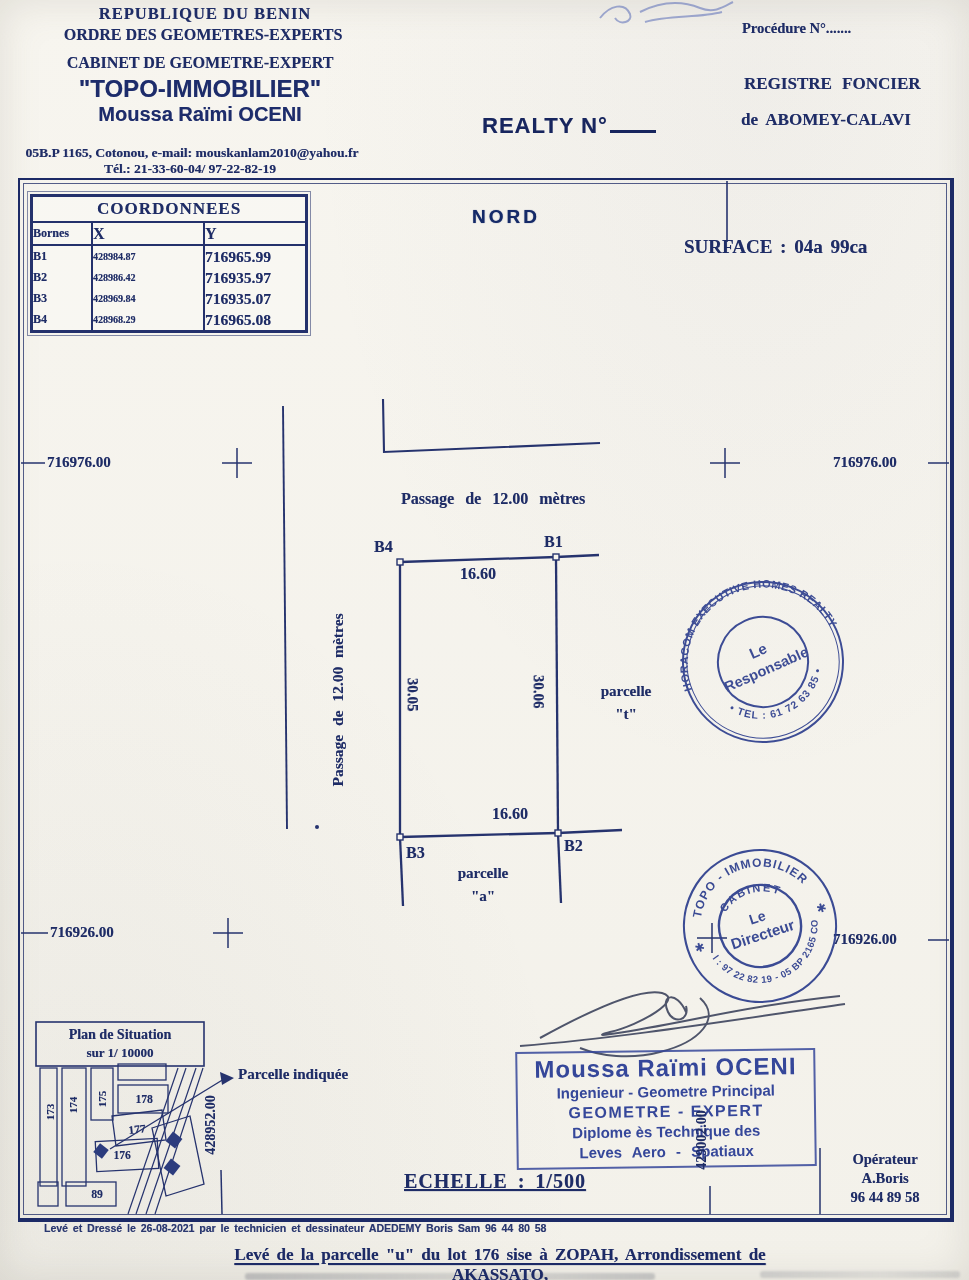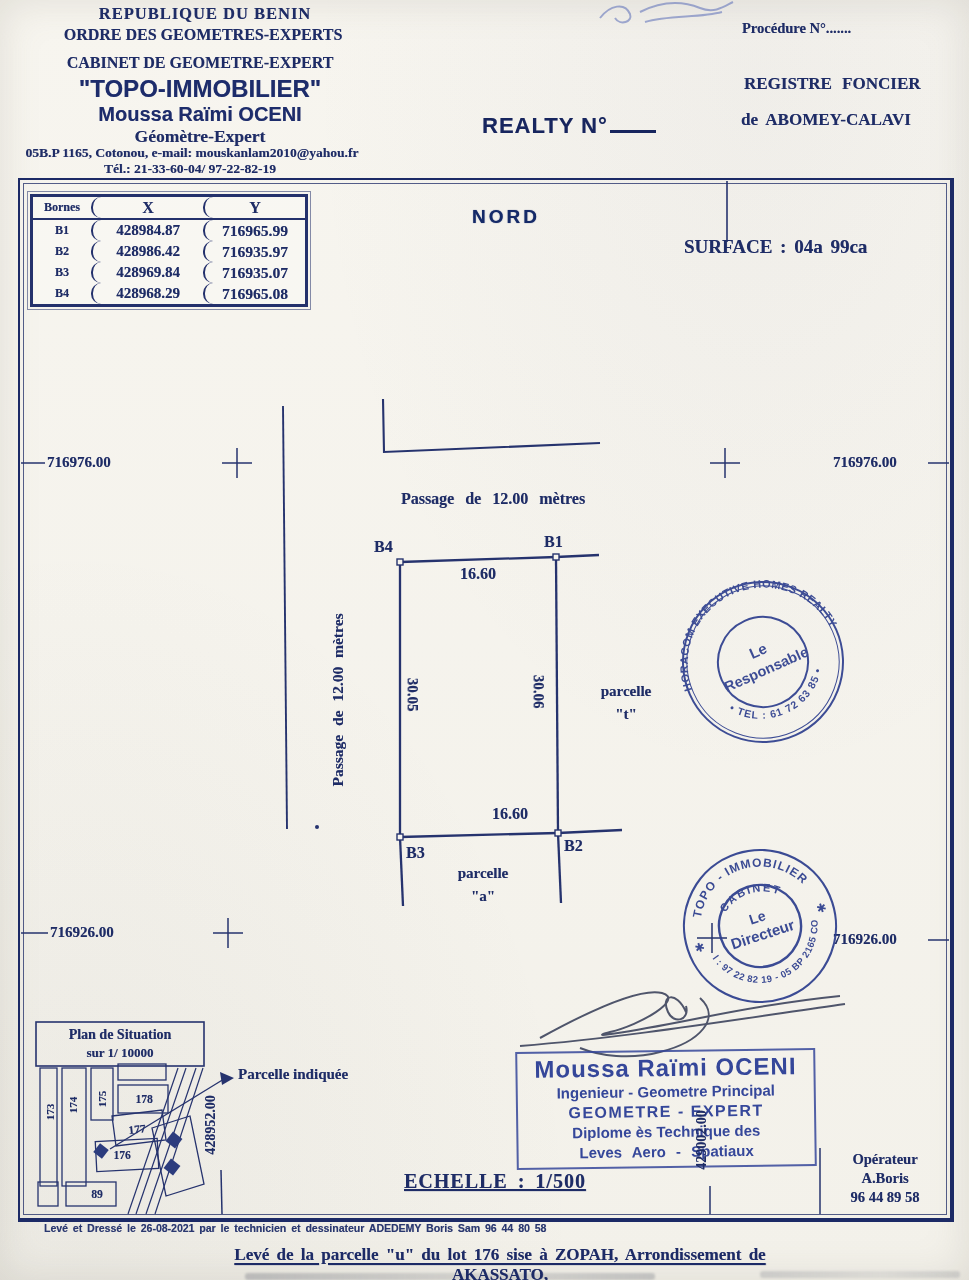--- a/index.html
+++ b/index.html
@@ -21,23 +21,23 @@
   .frame{position:absolute;left:18px;top:178px;width:930px;height:1038px;
     border:solid #1c2a66;border-width:2.5px 4px 4px 2.5px;}
   .frame-inner{position:absolute;inset:3px;border:1.3px solid rgba(28,42,102,.75);}
   
   .ctable{position:absolute;left:30px;top:194px;width:272px;border:3px solid #24316c;
     outline:1px solid rgba(36,49,108,.55);outline-offset:2px;background:rgba(255,255,255,.25);z-index:2;}
   .ct-title{text-align:center;font-weight:bold;font-size:17px;letter-spacing:1px;
     border-bottom:2px solid #24316c;padding:2px 0;}
   .ct-row{display:flex;}
   .ct-h{border-bottom:2px solid #24316c;}
-  .cell{text-align:center;font-weight:bold;line-height:21px;border-radius:10px;}
+  .cell{font-weight:bold;line-height:21px;}
   .c-b{width:58px;font-size:12px;}
-  .c-x{width:110px;border-left:2px solid #24316c;font-size:15px;}
+  .c-x{width:110px;border-left:2px solid #24316c;font-size:10px;}
   .c-y{flex:1;border-left:2px solid #24316c;font-size:15.5px;}
   .ct-h .c-x,.ct-h .c-y{font-size:16px;}
   
   .stamp-arc{font-family:"Liberation Sans","DejaVu Sans",sans-serif;font-weight:700;fill:#2e3f8e;}
   .stamp-ctr{font-family:"Liberation Sans","DejaVu Sans",sans-serif;font-weight:700;fill:#2e3f8e;text-anchor:middle;}
   .expert-box{position:absolute;left:516px;top:1050px;width:300px;height:118px;
     border:2.5px solid rgba(53,71,154,.85);transform:rotate(-0.8deg);z-index:3;
     font-family:"Liberation Sans","DejaVu Sans",sans-serif;font-weight:bold;color:#35479a;
     text-align:center;padding-top:2px;box-sizing:border-box;}
   .eb1{font-size:24px;line-height:28px;letter-spacing:1px;}
@@ -50,37 +50,37 @@
 </head>
 <body>
 
 <div class="page">
 
   <div class="abs ser ink ctr" style="left:40px;top:4px;width:330px;font-size:16.5px;letter-spacing:1px;">REPUBLIQUE DU BENIN</div>
   <div class="abs ser ink ctr" style="left:18px;top:26px;width:370px;font-size:16px;">ORDRE DES GEOMETRES-EXPERTS</div>
   <div class="abs ser ink ctr" style="left:20px;top:54px;width:360px;font-size:16px;">CABINET DE GEOMETRE-EXPERT</div>
   <div class="abs sans ink ctr" style="left:40px;top:75px;width:320px;font-size:24px;color:#1d2c6b;">"TOPO-IMMOBILIER"</div>
   <div class="abs sans ink ctr" style="left:60px;top:103px;width:280px;font-size:20px;color:#1d2c6b;">Moussa Raïmi OCENI</div>
-  <div class="abs ser ink ctr" style="left:80px;top:126px;width:240px;font-size:17.5px;">Géomètre-Expert</div>
   <div class="abs ser ink ctr" style="left:-14px;top:145px;width:412px;font-size:13.5px;">05B.P 1165, Cotonou, e-mail: mouskanlam2010@yahou.fr</div>
   <div class="abs ser ink ctr" style="left:40px;top:161px;width:300px;font-size:13.5px;">Tél.: 21-33-60-04/ 97-22-82-19</div>
 
   <div class="abs sans ink" style="left:482px;top:112px;font-size:22px;letter-spacing:1px;color:#17255e;">
     <span>REALTY N°</span><span style="display:inline-block;width:46px;border-bottom:3.5px solid #17255e;height:18px;margin-left:2px;"></span>
   </div>
 
   <div class="abs ser ink" style="left:742px;top:20px;font-size:14.5px;">Procédure N°.......</div>
   <div class="abs ser ink" style="left:744px;top:74px;font-size:17px;word-spacing:6px;">REGISTRE FONCIER</div>
   <div class="abs ser ink" style="left:741px;top:110px;font-size:17px;word-spacing:4px;text-align:center;">de ABOMEY-CALAVI</div>
 
   <div class="frame">
     <div class="frame-inner"></div>
   </div>
 
   <div class="ctable">
+    <div class="ct-title ink">COORDONNEES</div>
     <div class="ct-row ct-h">
       <div class="cell c-b ink">Bornes</div>
       <div class="cell c-x ink">X</div>
       <div class="cell c-y ink">Y</div>
     </div>
     <div class="ct-row">
       <div class="cell c-b ink">B1</div>
       <div class="cell c-x ink">428984.87</div>
       <div class="cell c-y ink">716965.99</div>
     </div>

